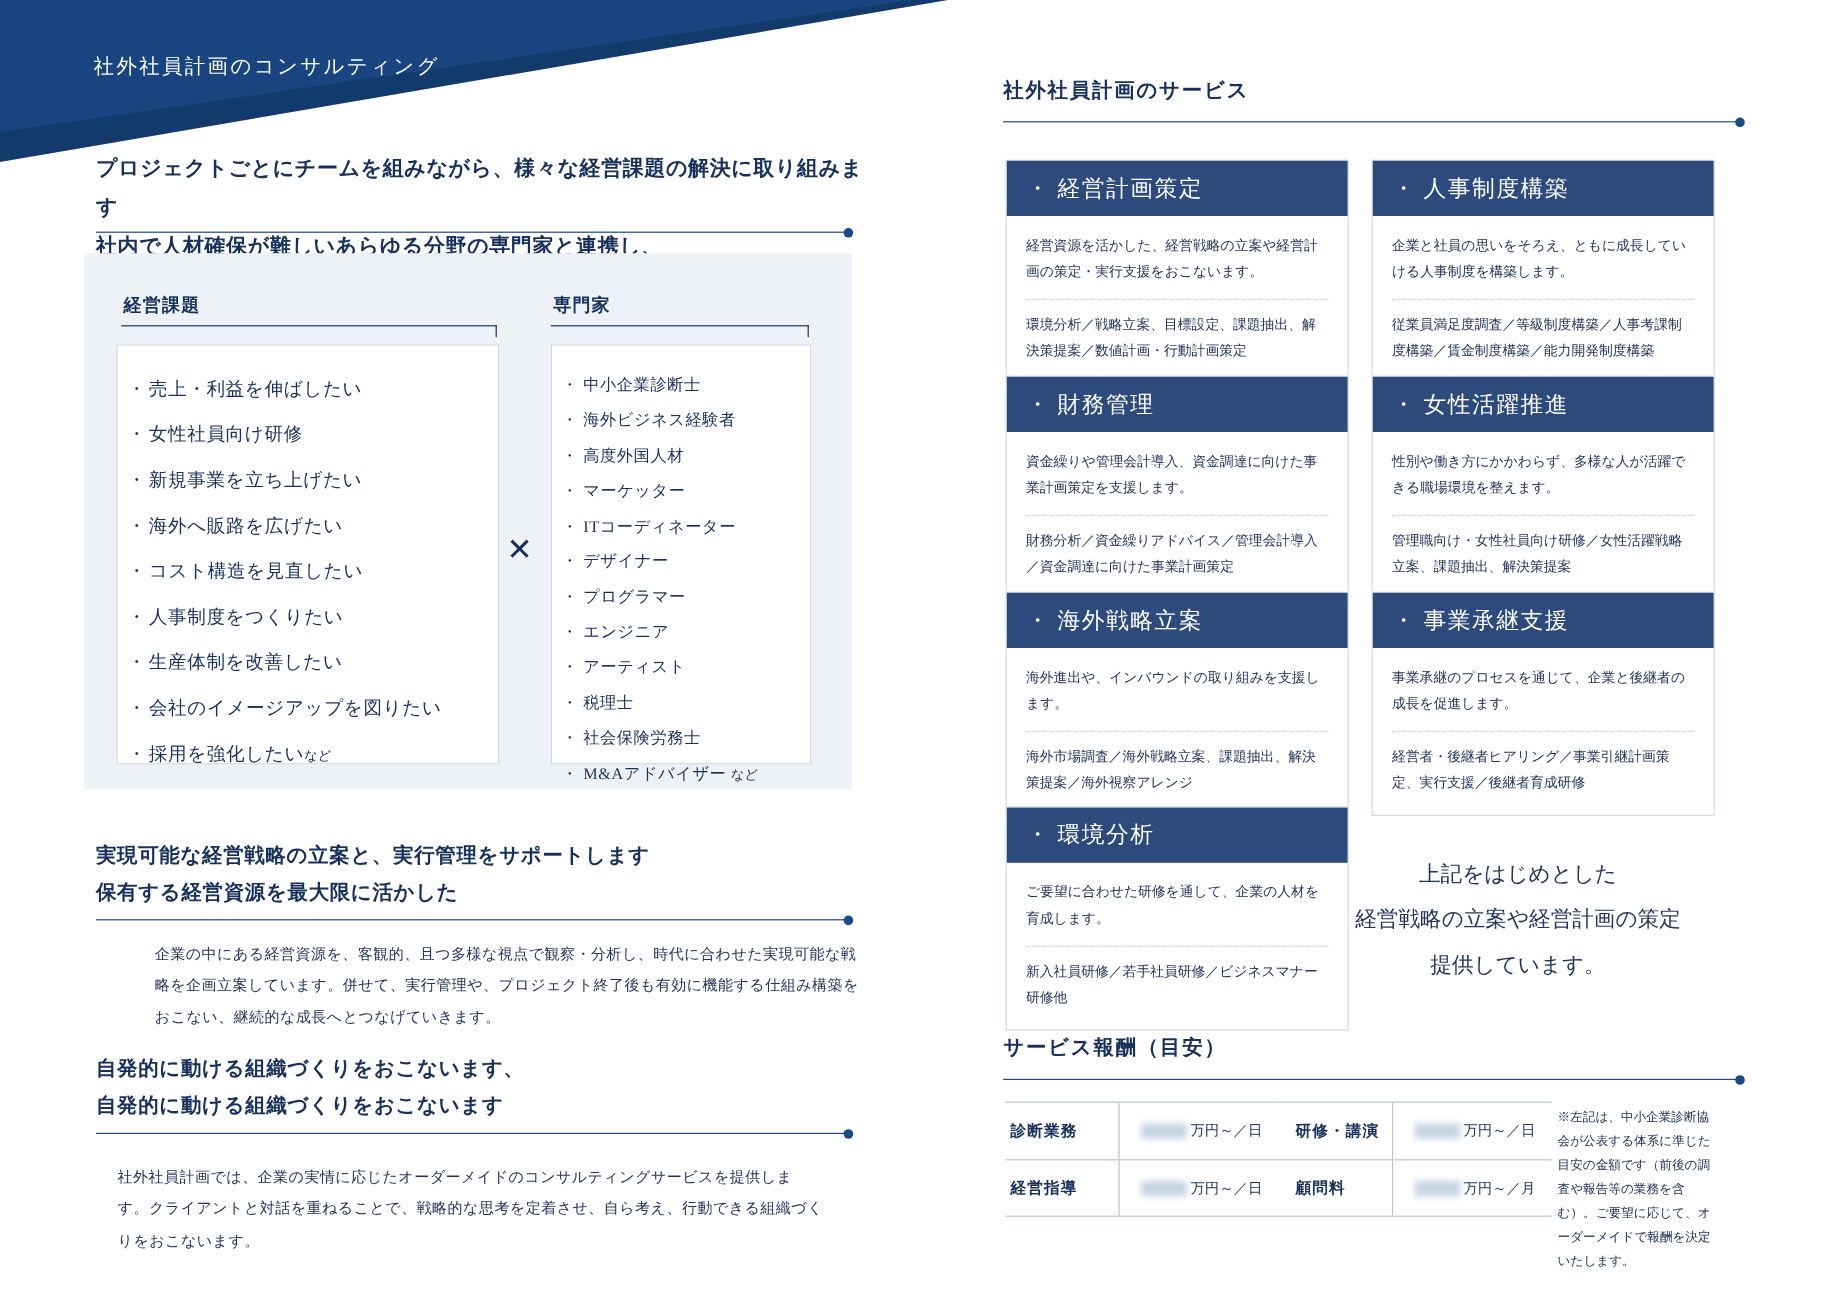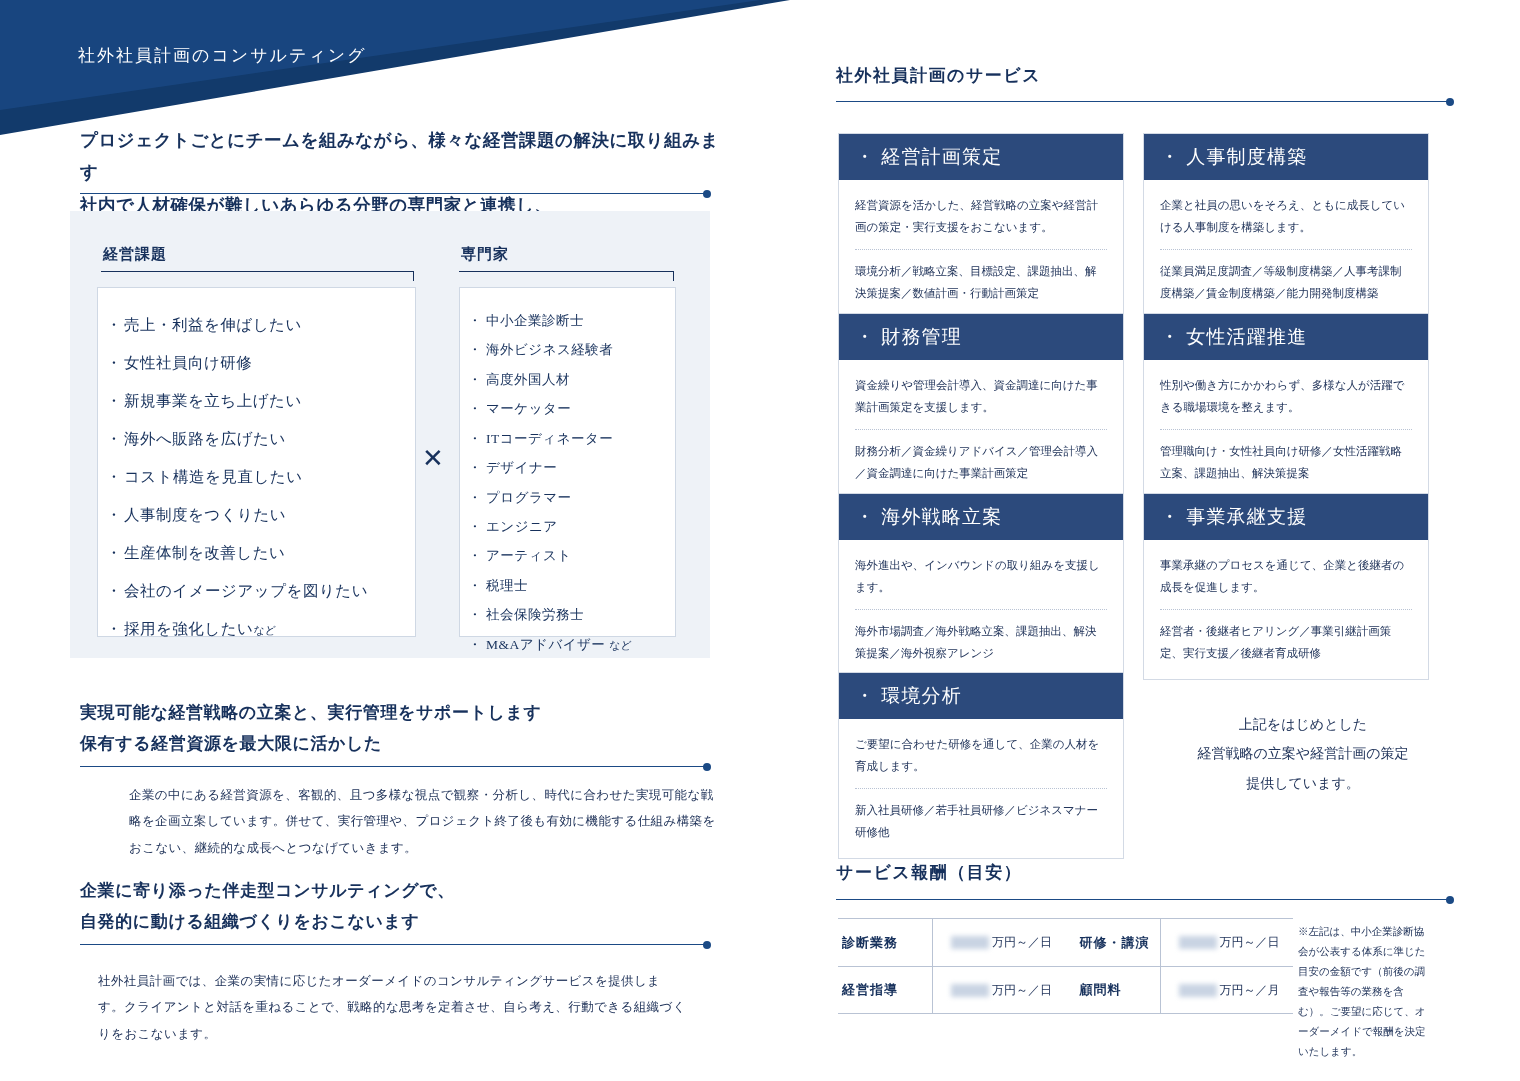--- a/index.html
+++ b/index.html
@@ -206,25 +206,25 @@
     border-top: 1px dotted #b9c3d4;
   }
   .svc-tags {
     padding: 10px 16px 14px 16px;
     font-size: 11.5px;
     line-height: 1.95;
     color: #22355b;
   }
   .note-right {
     position: absolute;
-    left: 1163px;
+    left: 1125px;
     top: 710px;
     width: 280px;
     text-align: center;
-    font-size: 14px;
+    font-size: 18px;
     line-height: 2.1;
     color: #22355b;
   }
 
   
   .fee {
     position: absolute;
     left: 838px;
     top: 918px;
     width: 455px;
@@ -343,21 +343,21 @@
   <div class="cross">✕</div>
 
   <div class="section-head" style="left:80px; top:697px; width:620px;">
     <div>実現可能な経営戦略の立案と、実行管理をサポートします</div>
     <div>保有する経営資源を最大限に活かした</div>
   </div>
   <div class="rule" style="left:80px; top:766px; width:627px;"></div>
   <div class="body-text" style="left:98px; top:782px; width:588px;margin-left:31px;">企業の中にある経営資源を、客観的、且つ多様な視点で観察・分析し、時代に合わせた実現可能な戦略を企画立案しています。併せて、実行管理や、プロジェクト終了後も有効に機能する仕組み構築をおこない、継続的な成長へとつなげていきます。</div>
 
   <div class="section-head" style="left:80px; top:875px; width:620px;">
-    <div>企業に寄り添った伴走型コンサルティングで、</div>
+    <div>自発的に動ける組織づくりをおこないます、</div>
     <div>自発的に動ける組織づくりをおこないます</div>
   </div>
   <div class="rule" style="left:80px; top:944px; width:627px;"></div>
   <div class="body-text" style="left:98px; top:968px; width:588px;">社外社員計画では、企業の実情に応じたオーダーメイドのコンサルティングサービスを提供します。クライアントと対話を重ねることで、戦略的な思考を定着させ、自ら考え、行動できる組織づくりをおこないます。</div>
 
   <div class="right-title" style="left:836px; top:64px;">社外社員計画のサービス</div>
   <div class="rule" style="left:836px; top:101px; width:614px;"></div>
 
   <div class="svc-card" style="left:838px; top:133px;">
     <div class="svc-head"><span class="dot">・</span><span>経営計画策定</span></div>

